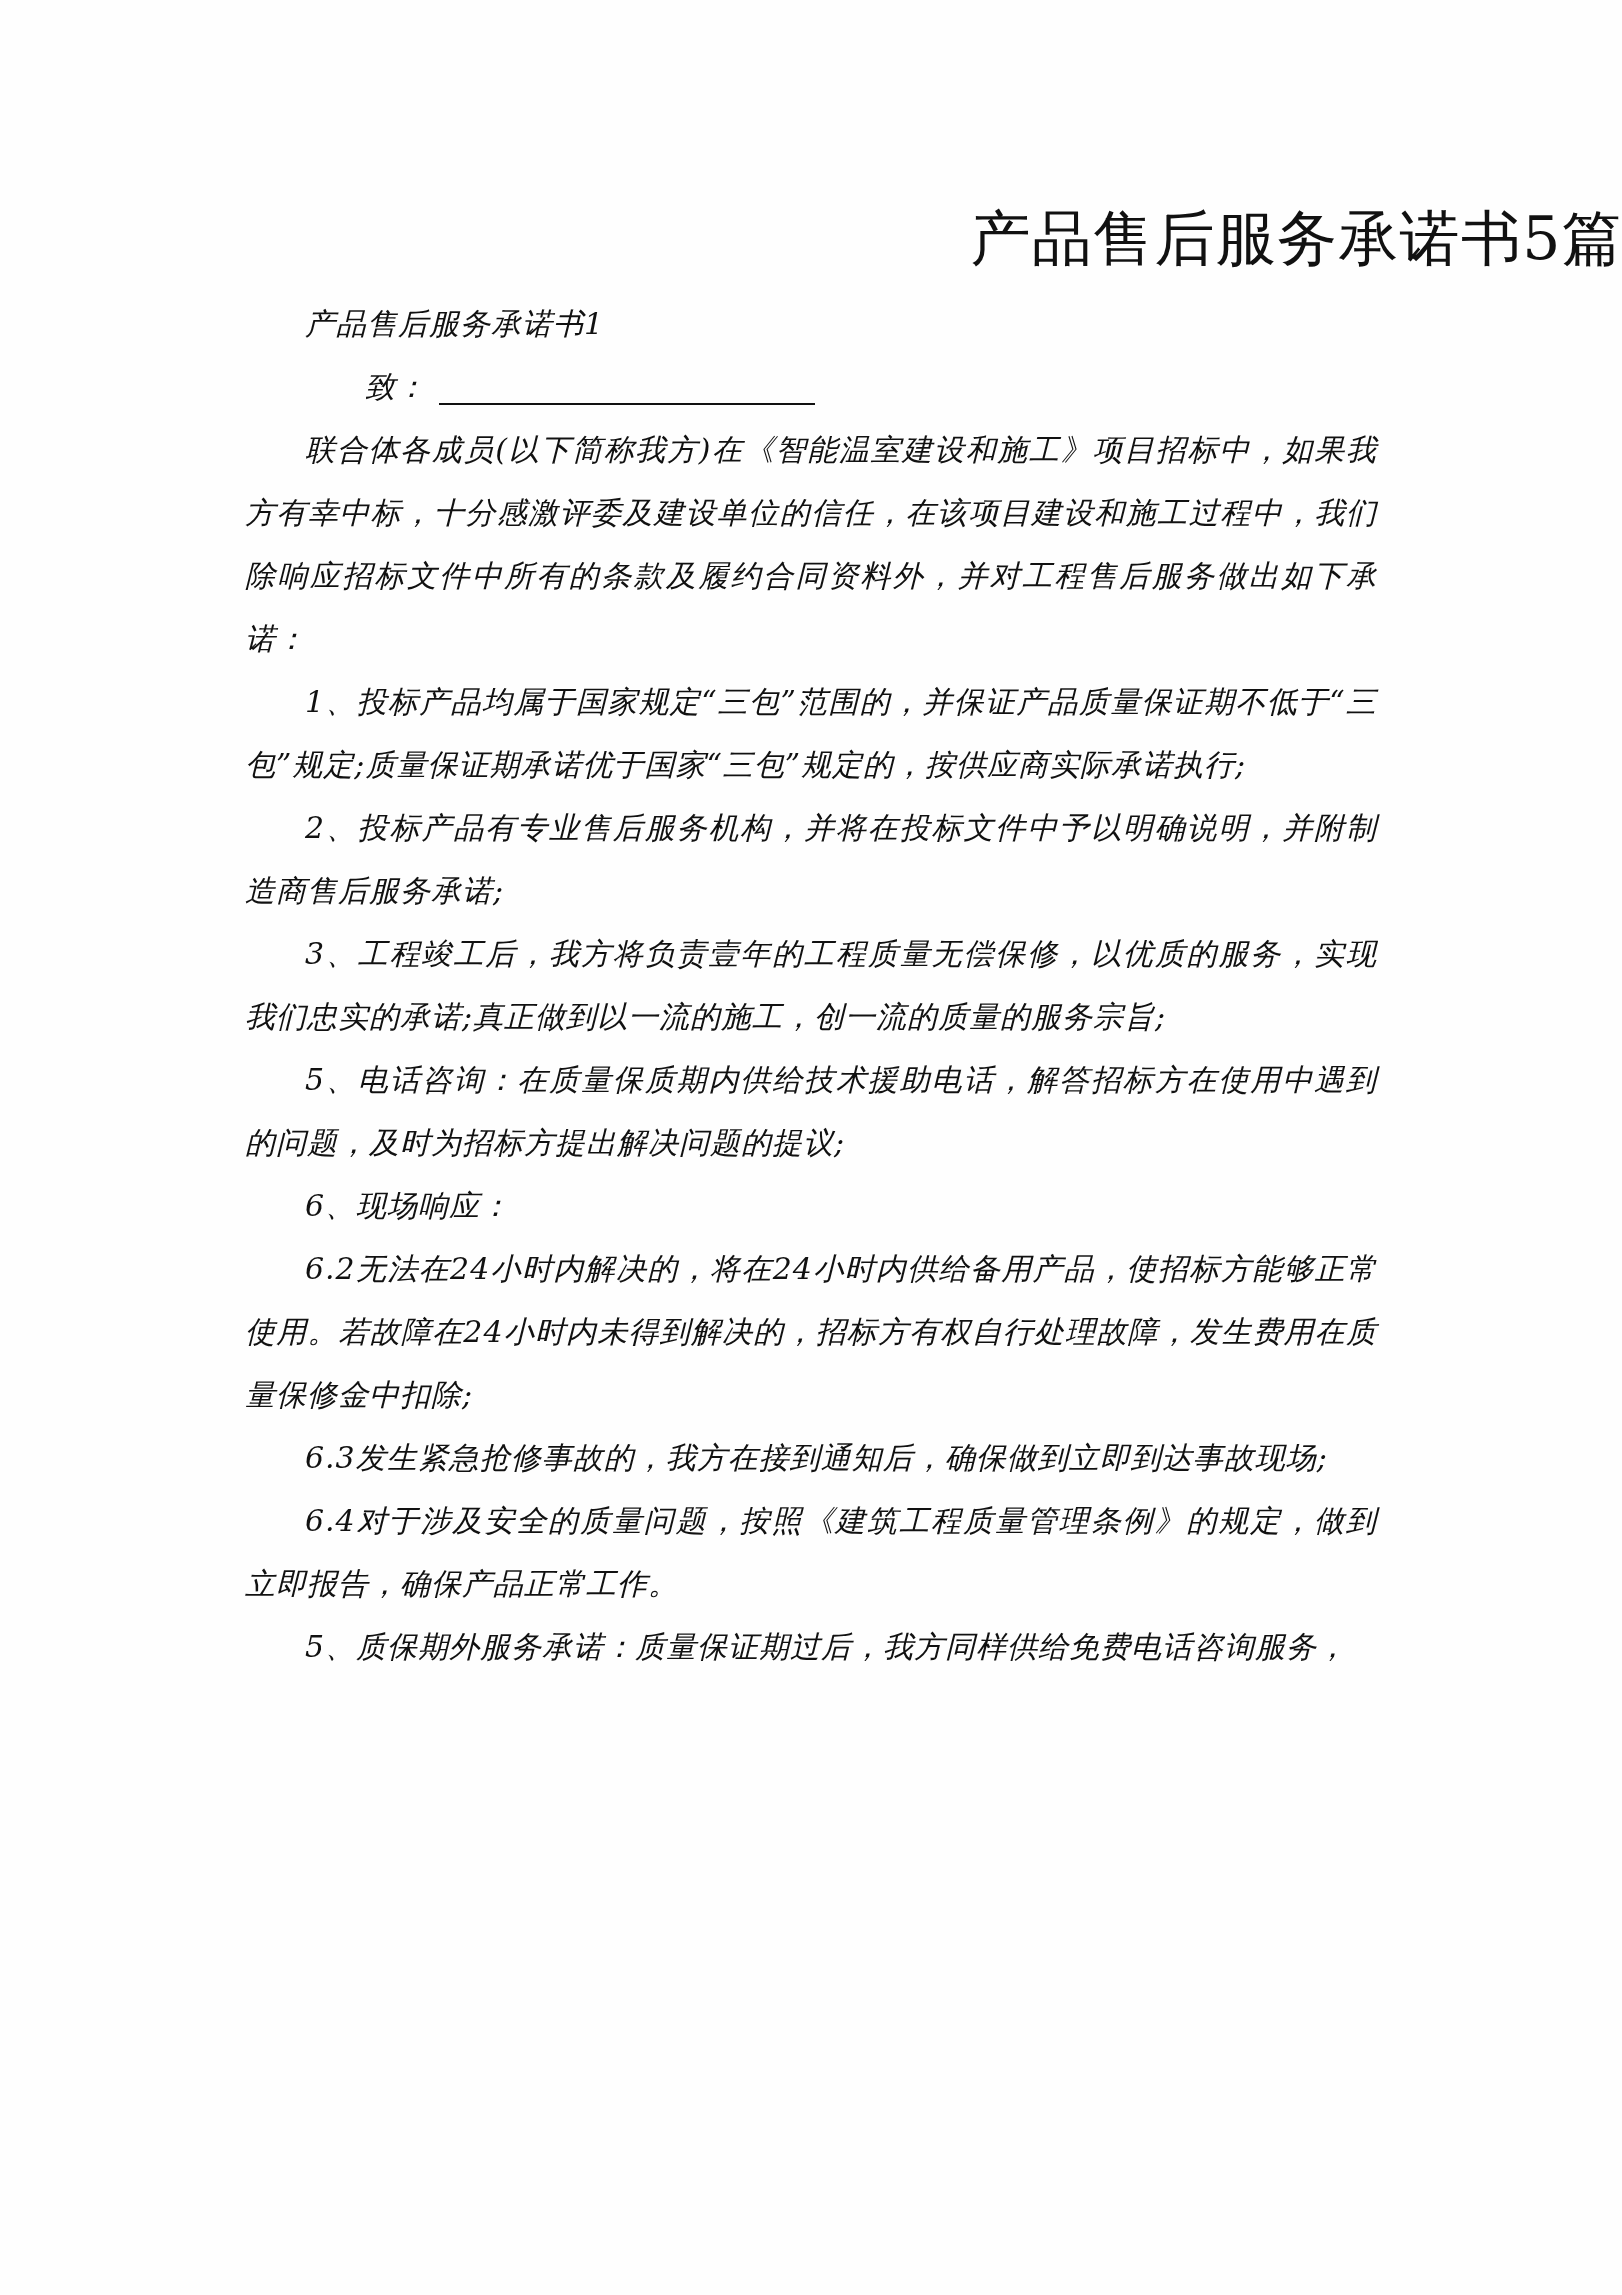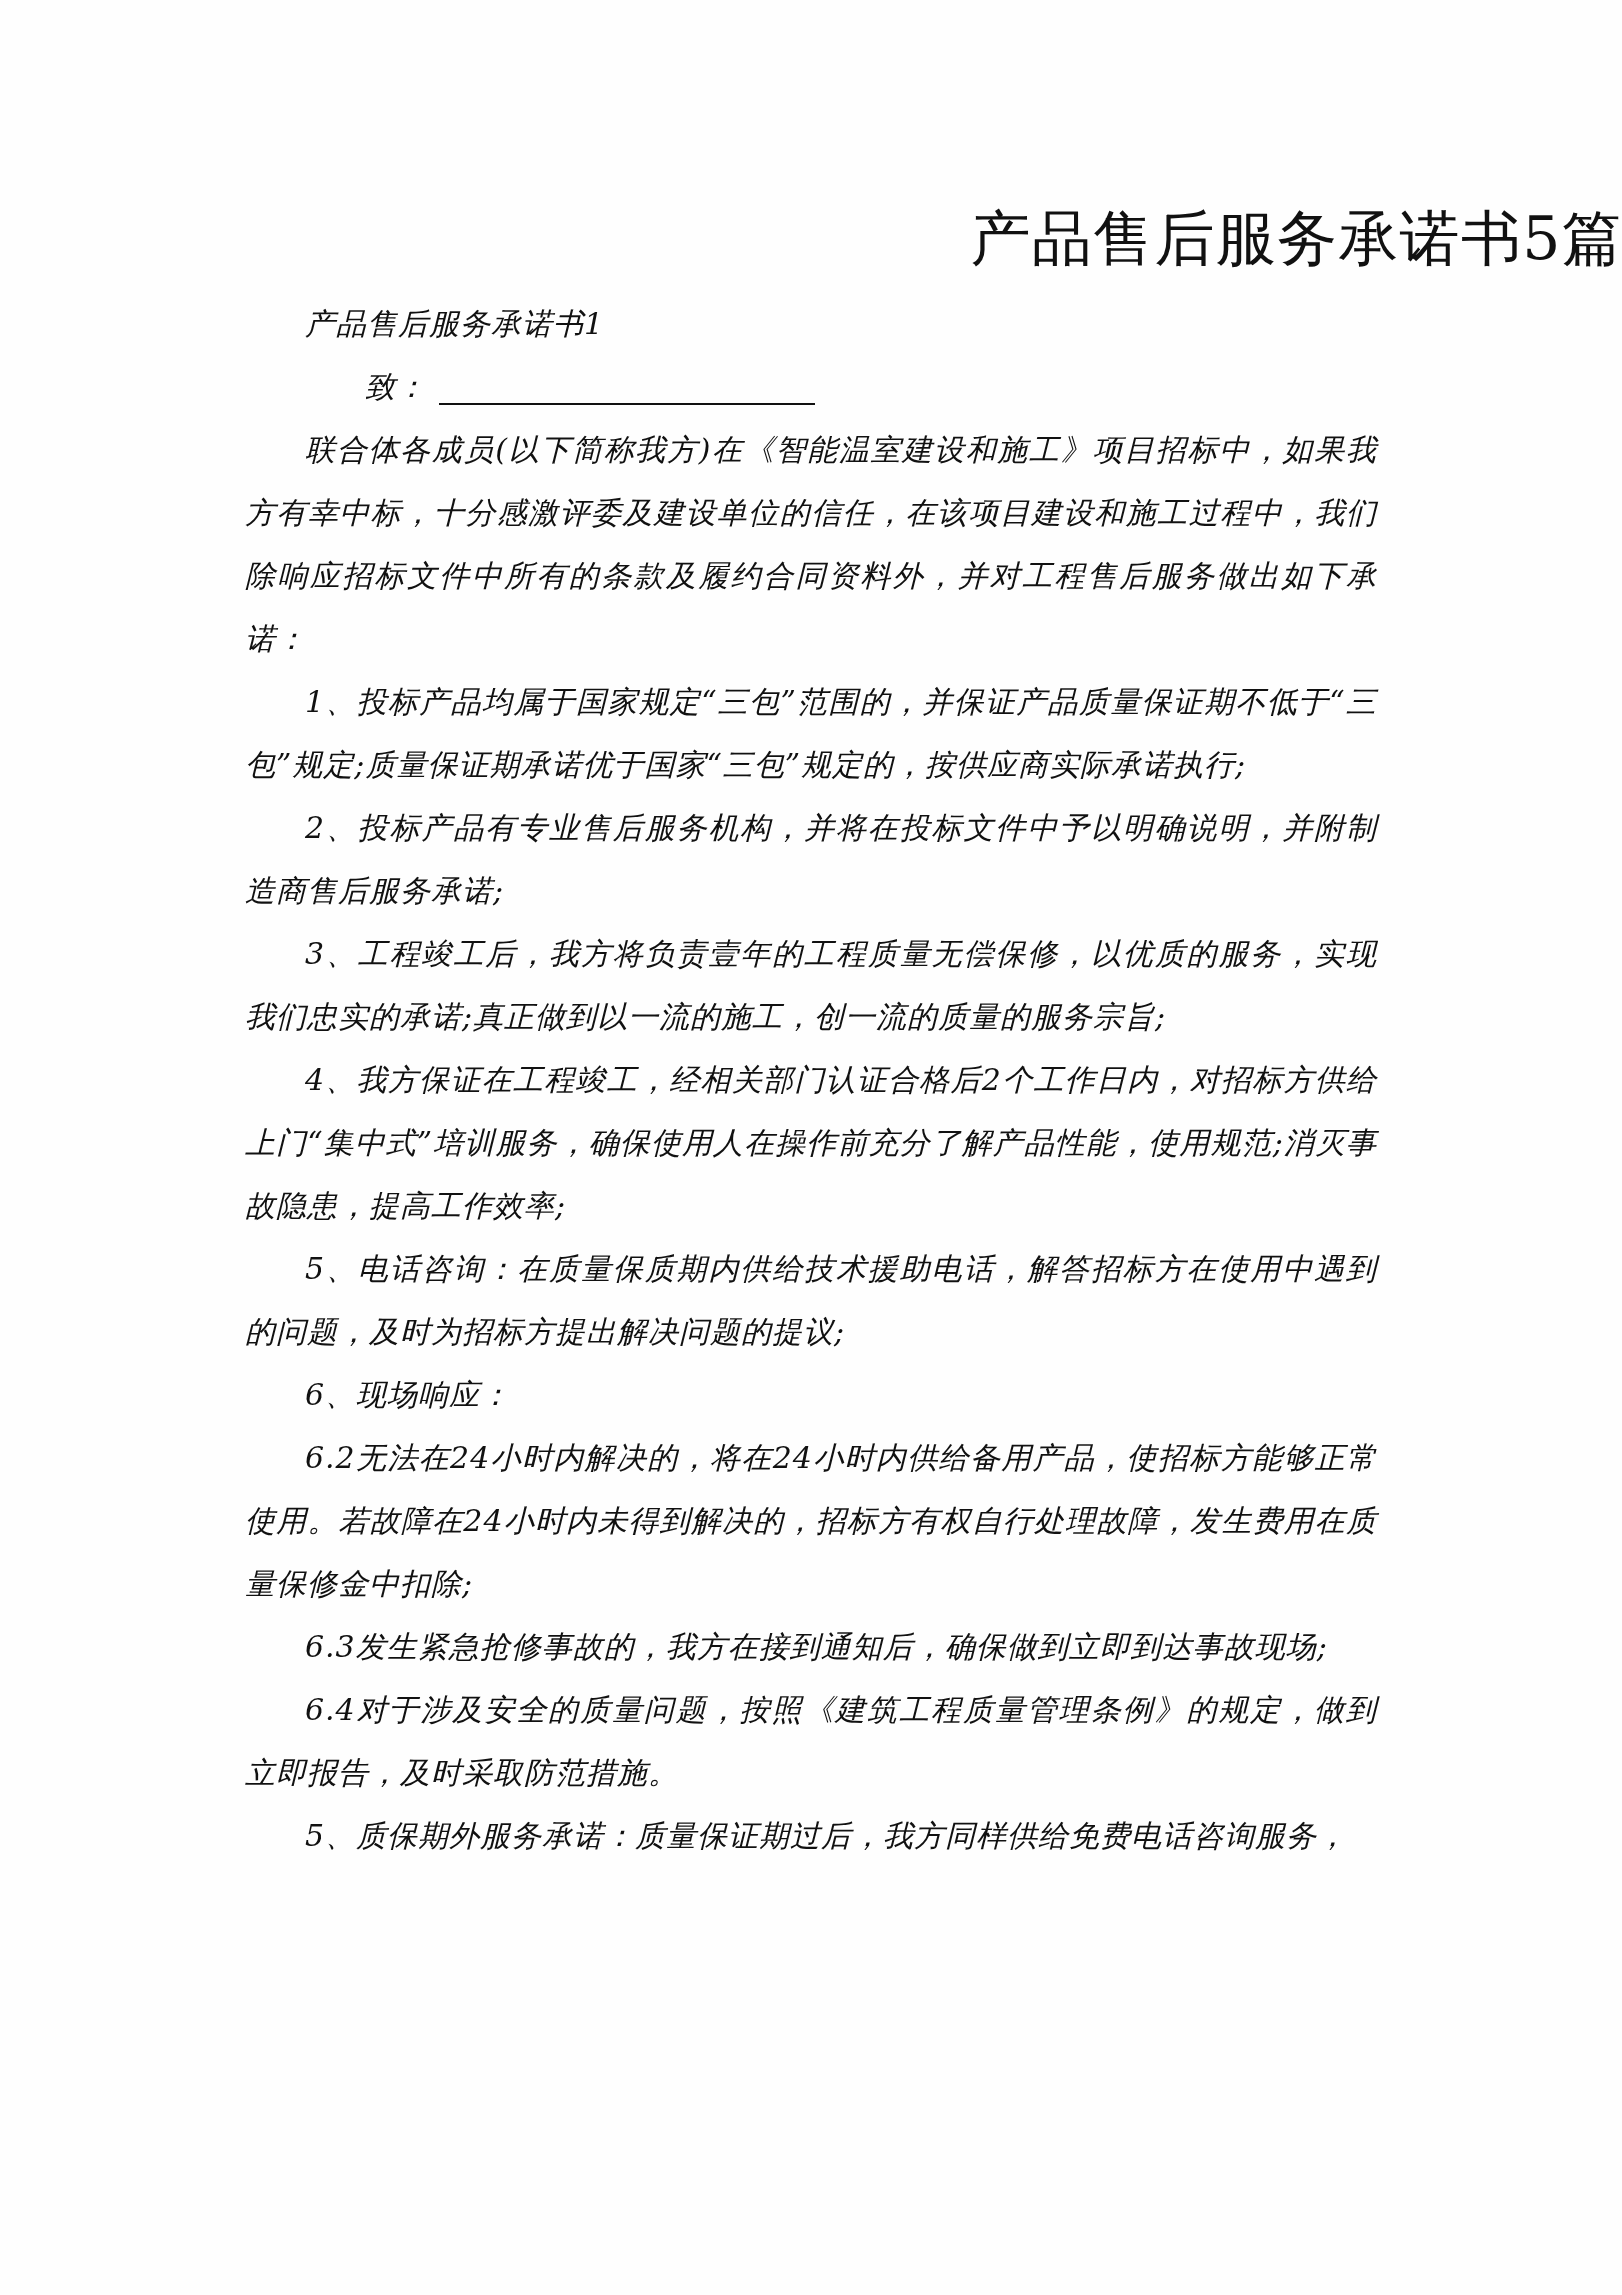--- a/index.html
+++ b/index.html
@@ -69,22 +69,21 @@
 <div class="page">
   <h1 class="title">产品售后服务承诺书5篇</h1>
 
   <div class="body">
     <p>产品售后服务承诺书1</p>
     <p><span class="addressee">致：</span><span class="blank-line"></span></p>
     <p>联合体各成员(以下简称我方)在《智能温室建设和施工》项目招标中，如果我方有幸中标，十分感激评委及建设单位的信任，在该项目建设和施工过程中，我们除响应招标文件中所有的条款及履约合同资料外，并对工程售后服务做出如下承诺：</p>
     <p>1、投标产品均属于国家规定“三包”范围的，并保证产品质量保证期不低于“三包”规定;质量保证期承诺优于国家“三包”规定的，按供应商实际承诺执行;</p>
     <p>2、投标产品有专业售后服务机构，并将在投标文件中予以明确说明，并附制造商售后服务承诺;</p>
     <p>3、工程竣工后，我方将负责壹年的工程质量无偿保修，以优质的服务，实现我们忠实的承诺;真正做到以一流的施工，创一流的质量的服务宗旨;</p>
-    <p>4、我方保证在工程竣工，经相关部门认证合格后2个工作日内，对招标方供给上门“集中式”培训服务，确保使用人在操作前充分了解产品性能，使用规范;消灭事故隐患，提高工作效率;</p>
     <p>5、电话咨询：在质量保质期内供给技术援助电话，解答招标方在使用中遇到的问题，及时为招标方提出解决问题的提议;</p>
     <p>6、现场响应：</p>
     <p>6.2无法在24小时内解决的，将在24小时内供给备用产品，使招标方能够正常使用。若故障在24小时内未得到解决的，招标方有权自行处理故障，发生费用在质量保修金中扣除;</p>
     <p>6.3发生紧急抢修事故的，我方在接到通知后，确保做到立即到达事故现场;</p>
-    <p>6.4对于涉及安全的质量问题，按照《建筑工程质量管理条例》的规定，做到立即报告，及时采取防范措施。</p>
+    <p>6.4对于涉及安全的质量问题，按照《建筑工程质量管理条例》的规定，做到立即报告，确保产品正常工作。</p>
     <p>5、质保期外服务承诺：质量保证期过后，我方同样供给免费电话咨询服务，</p>
   </div>
 </div>
 
 
 </body></html>

